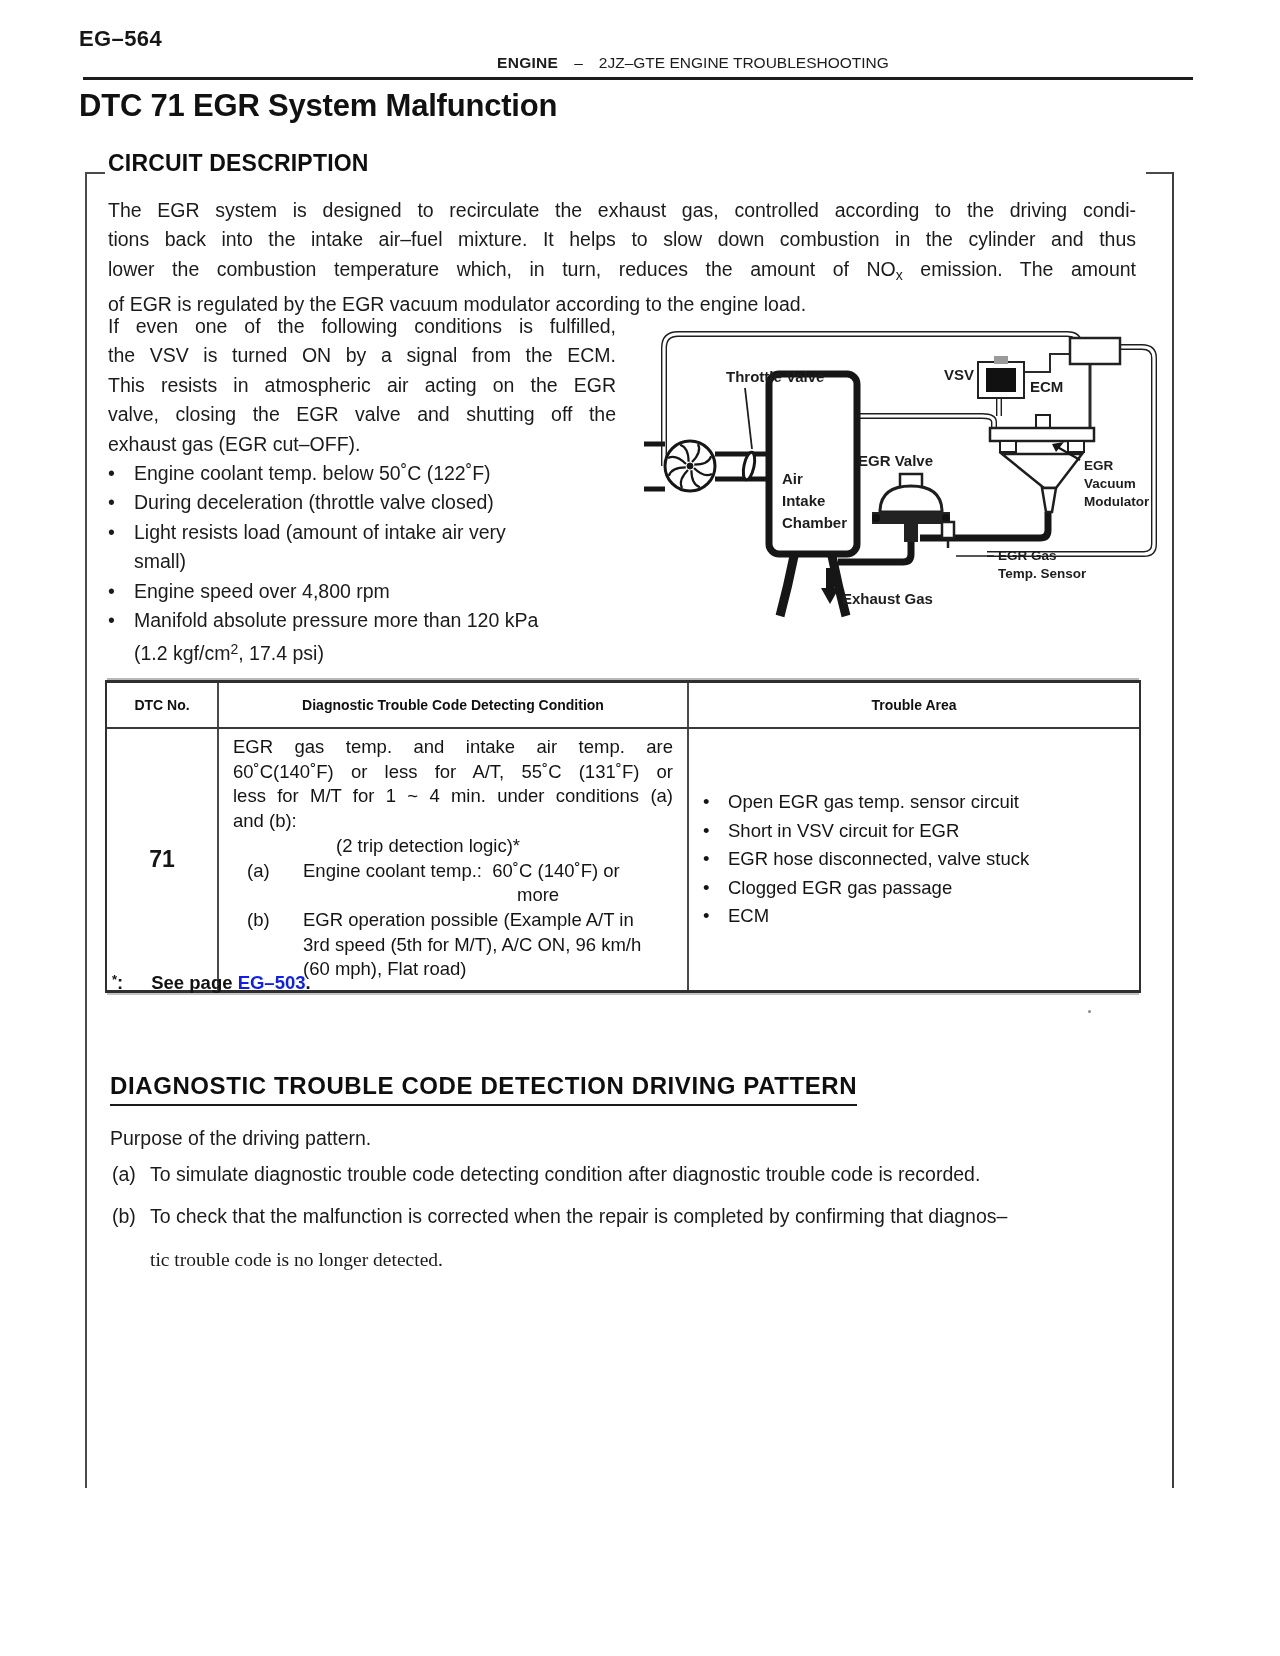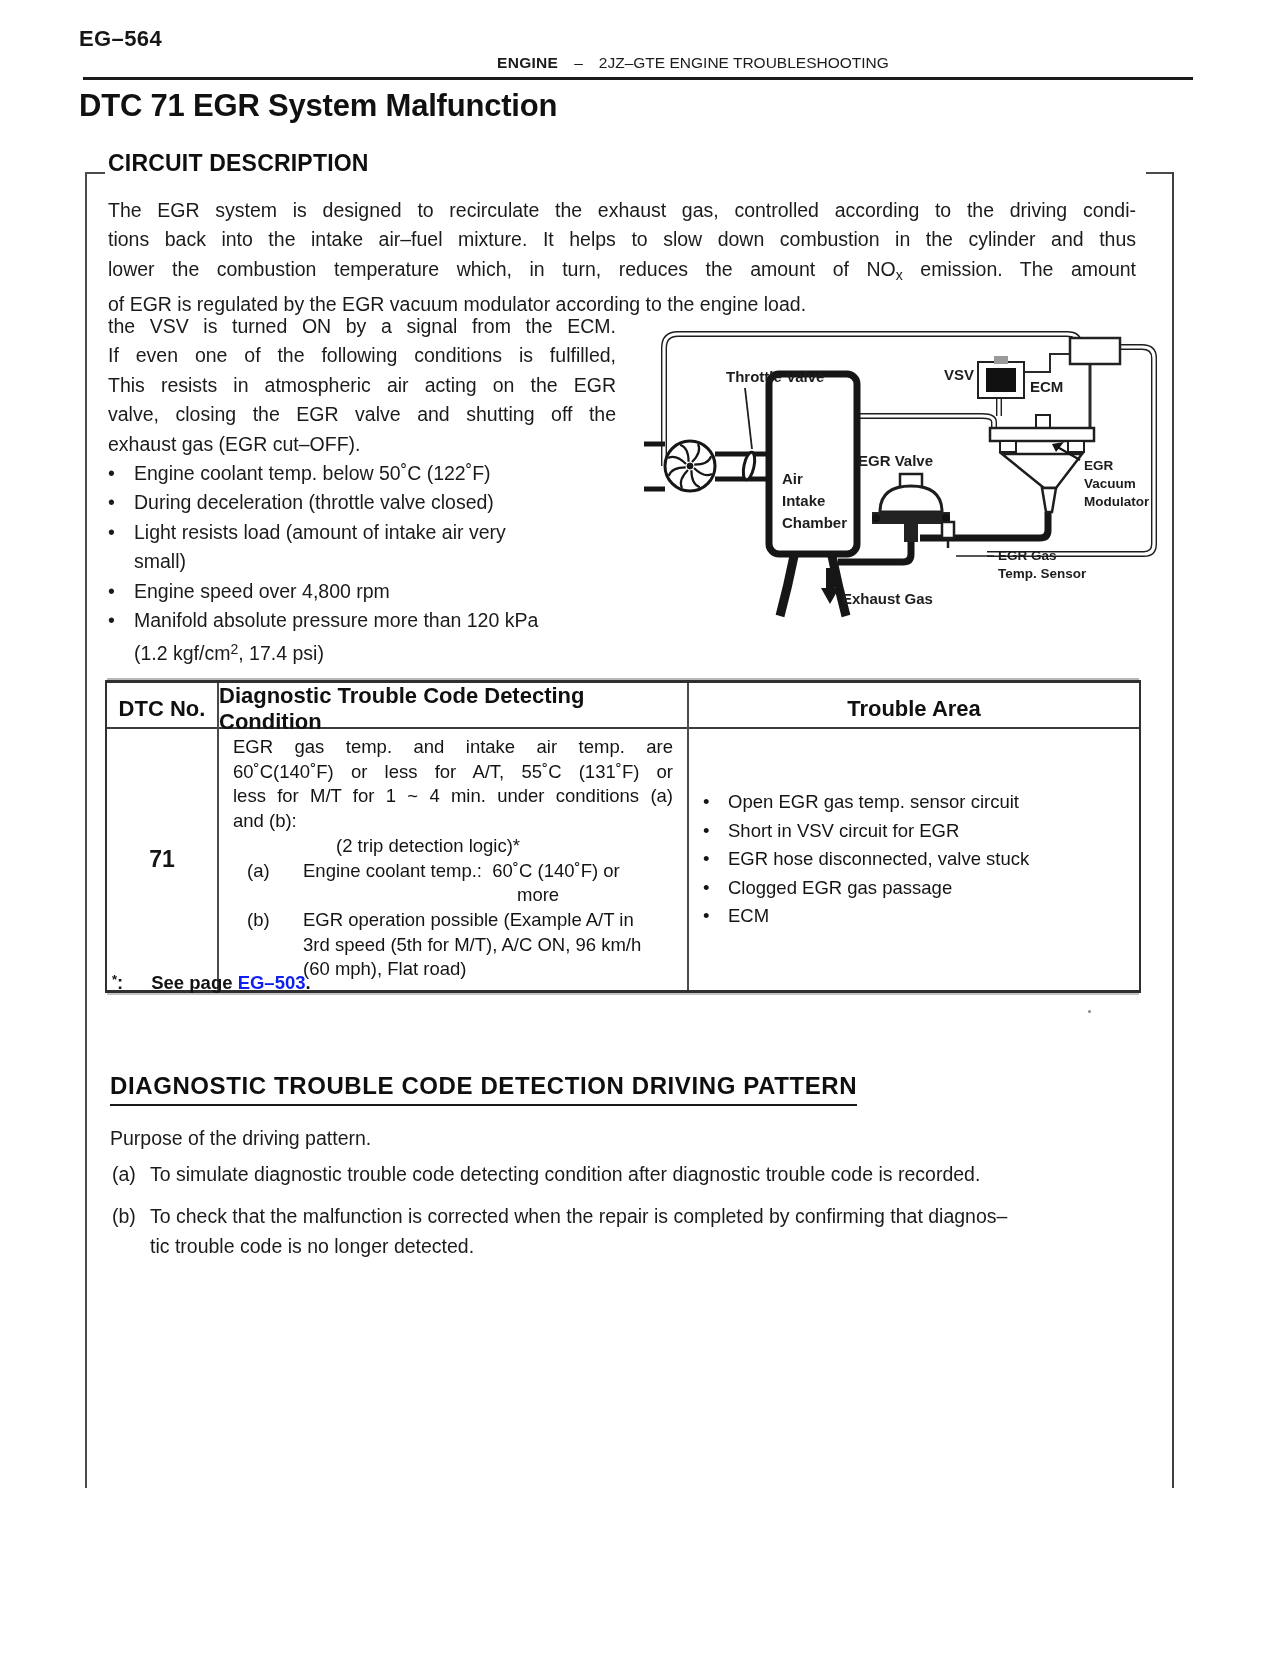--- a/index.html
+++ b/index.html
@@ -39,21 +39,21 @@
   
   .diagram{left:642px;top:316px;width:525px;height:308px;}
   .diagram svg{display:block;}
   .dlabel{font-family:"Liberation Sans",sans-serif;font-size:15px;font-weight:700;fill:#1d1d1d;}
   .dlabel.small{font-size:13.5px;}
 
   
   .dtable{left:105px;top:680px;width:1032px;border:2px solid #2f2f2f;border-top-width:3px;border-bottom-width:3px;
           box-shadow:0 -4px 0 -2px #b9b9b9,0 4px 0 -2px #c4c4c4;background:#fff;}
   .trow{display:grid;grid-template-columns:110px 470px 1fr;}
-  .thead{height:44px;font-size:22px;font-weight:700;color:#101010;}
+  .thead{height:44px;font-size:14px;font-weight:700;color:#101010;}
   .thead > div{display:flex;align-items:center;justify-content:center;border-left:2px solid #4a4a4a;}
   .thead > div:first-child{border-left:none;}
   .tbody{min-height:252px;border-top:2px solid #3a3a3a;}
   .tbody > div{border-left:2px solid #4a4a4a;}
   .tbody > div:first-child{border-left:none;display:flex;align-items:center;justify-content:center;}
   .dtcnum{font-size:23px;font-weight:700;}
   .condcell{padding:6px 14px 8px 14px;font-size:18.5px;line-height:24.7px;color:#141414;}
   .condcell div{white-space:pre-wrap;}
   .c-just{text-align:justify;text-align-last:justify;}
   .c-ind{padding-left:103px;}
@@ -73,21 +73,21 @@
   .footnote .flink{text-decoration:none;cursor:pointer;}
 
   
   .pat-head{left:110px;top:1072px;font-size:24px;font-weight:700;letter-spacing:.6px;color:#0f0f0f;
             border-bottom:2.5px solid #1a1a1a;padding-bottom:4px;}
   .purpose{left:110px;top:1124px;}
   .pat-item{display:flex;width:1040px;}
   .pat-item .pmark{flex:0 0 38px;}
   .item-a{left:112px;top:1160px;}
   .item-b{left:112px;top:1202px;}
-  .item-b .l2{margin-top:1px;}
+  .item-b .l2{margin-top:14px;font-family:Liberation Serif, serif;}
   .stray{left:1088px;top:1010px;width:3px;height:3px;background:#8a8a8a;border-radius:50%;}
 </style>
 </head>
 <body>
 
 <div class="page">
 
   <div class="abs pgnum">EG–564</div>
   <div class="abs runhead">
     <span class="sec">ENGINE</span><span class="dash">–</span><span>2JZ–GTE ENGINE TROUBLESHOOTING</span>
@@ -102,22 +102,22 @@
   <div class="abs cd-head">CIRCUIT DESCRIPTION</div>
 
   <div class="abs intro bodytxt">
     <div class="jline">The EGR system is designed to recirculate the exhaust gas, controlled according to the driving condi-</div>
     <div class="jline">tions back into the intake air–fuel mixture. It helps to slow down combustion in the cylinder and thus</div>
     <div class="jline"><span>lower the combustion temperature which, in turn, reduces the amount of NO</span><sub class="nx">x</sub><span> emission. The amount</span></div>
     <div>of EGR is regulated by the EGR vacuum modulator according to the engine load.</div>
   </div>
 
   <div class="abs leftcol bodytxt">
+    <div class="jline">If even one of the following conditions is fulfilled,</div>
     <div class="jline">the VSV is turned ON by a signal from the ECM.</div>
-    <div class="jline">If even one of the following conditions is fulfilled,</div>
     <div class="jline">This resists in atmospheric air acting on the EGR</div>
     <div class="jline">valve, closing the EGR valve and shutting off the</div>
     <div>exhaust gas (EGR cut–OFF).</div>
     <div class="bullet">
       <span class="bmark">•</span>
       <span class="blines">
           <div>Engine coolant temp. below 50˚C (122˚F)</div>
         </span>
     </div>
     <div class="bullet">

